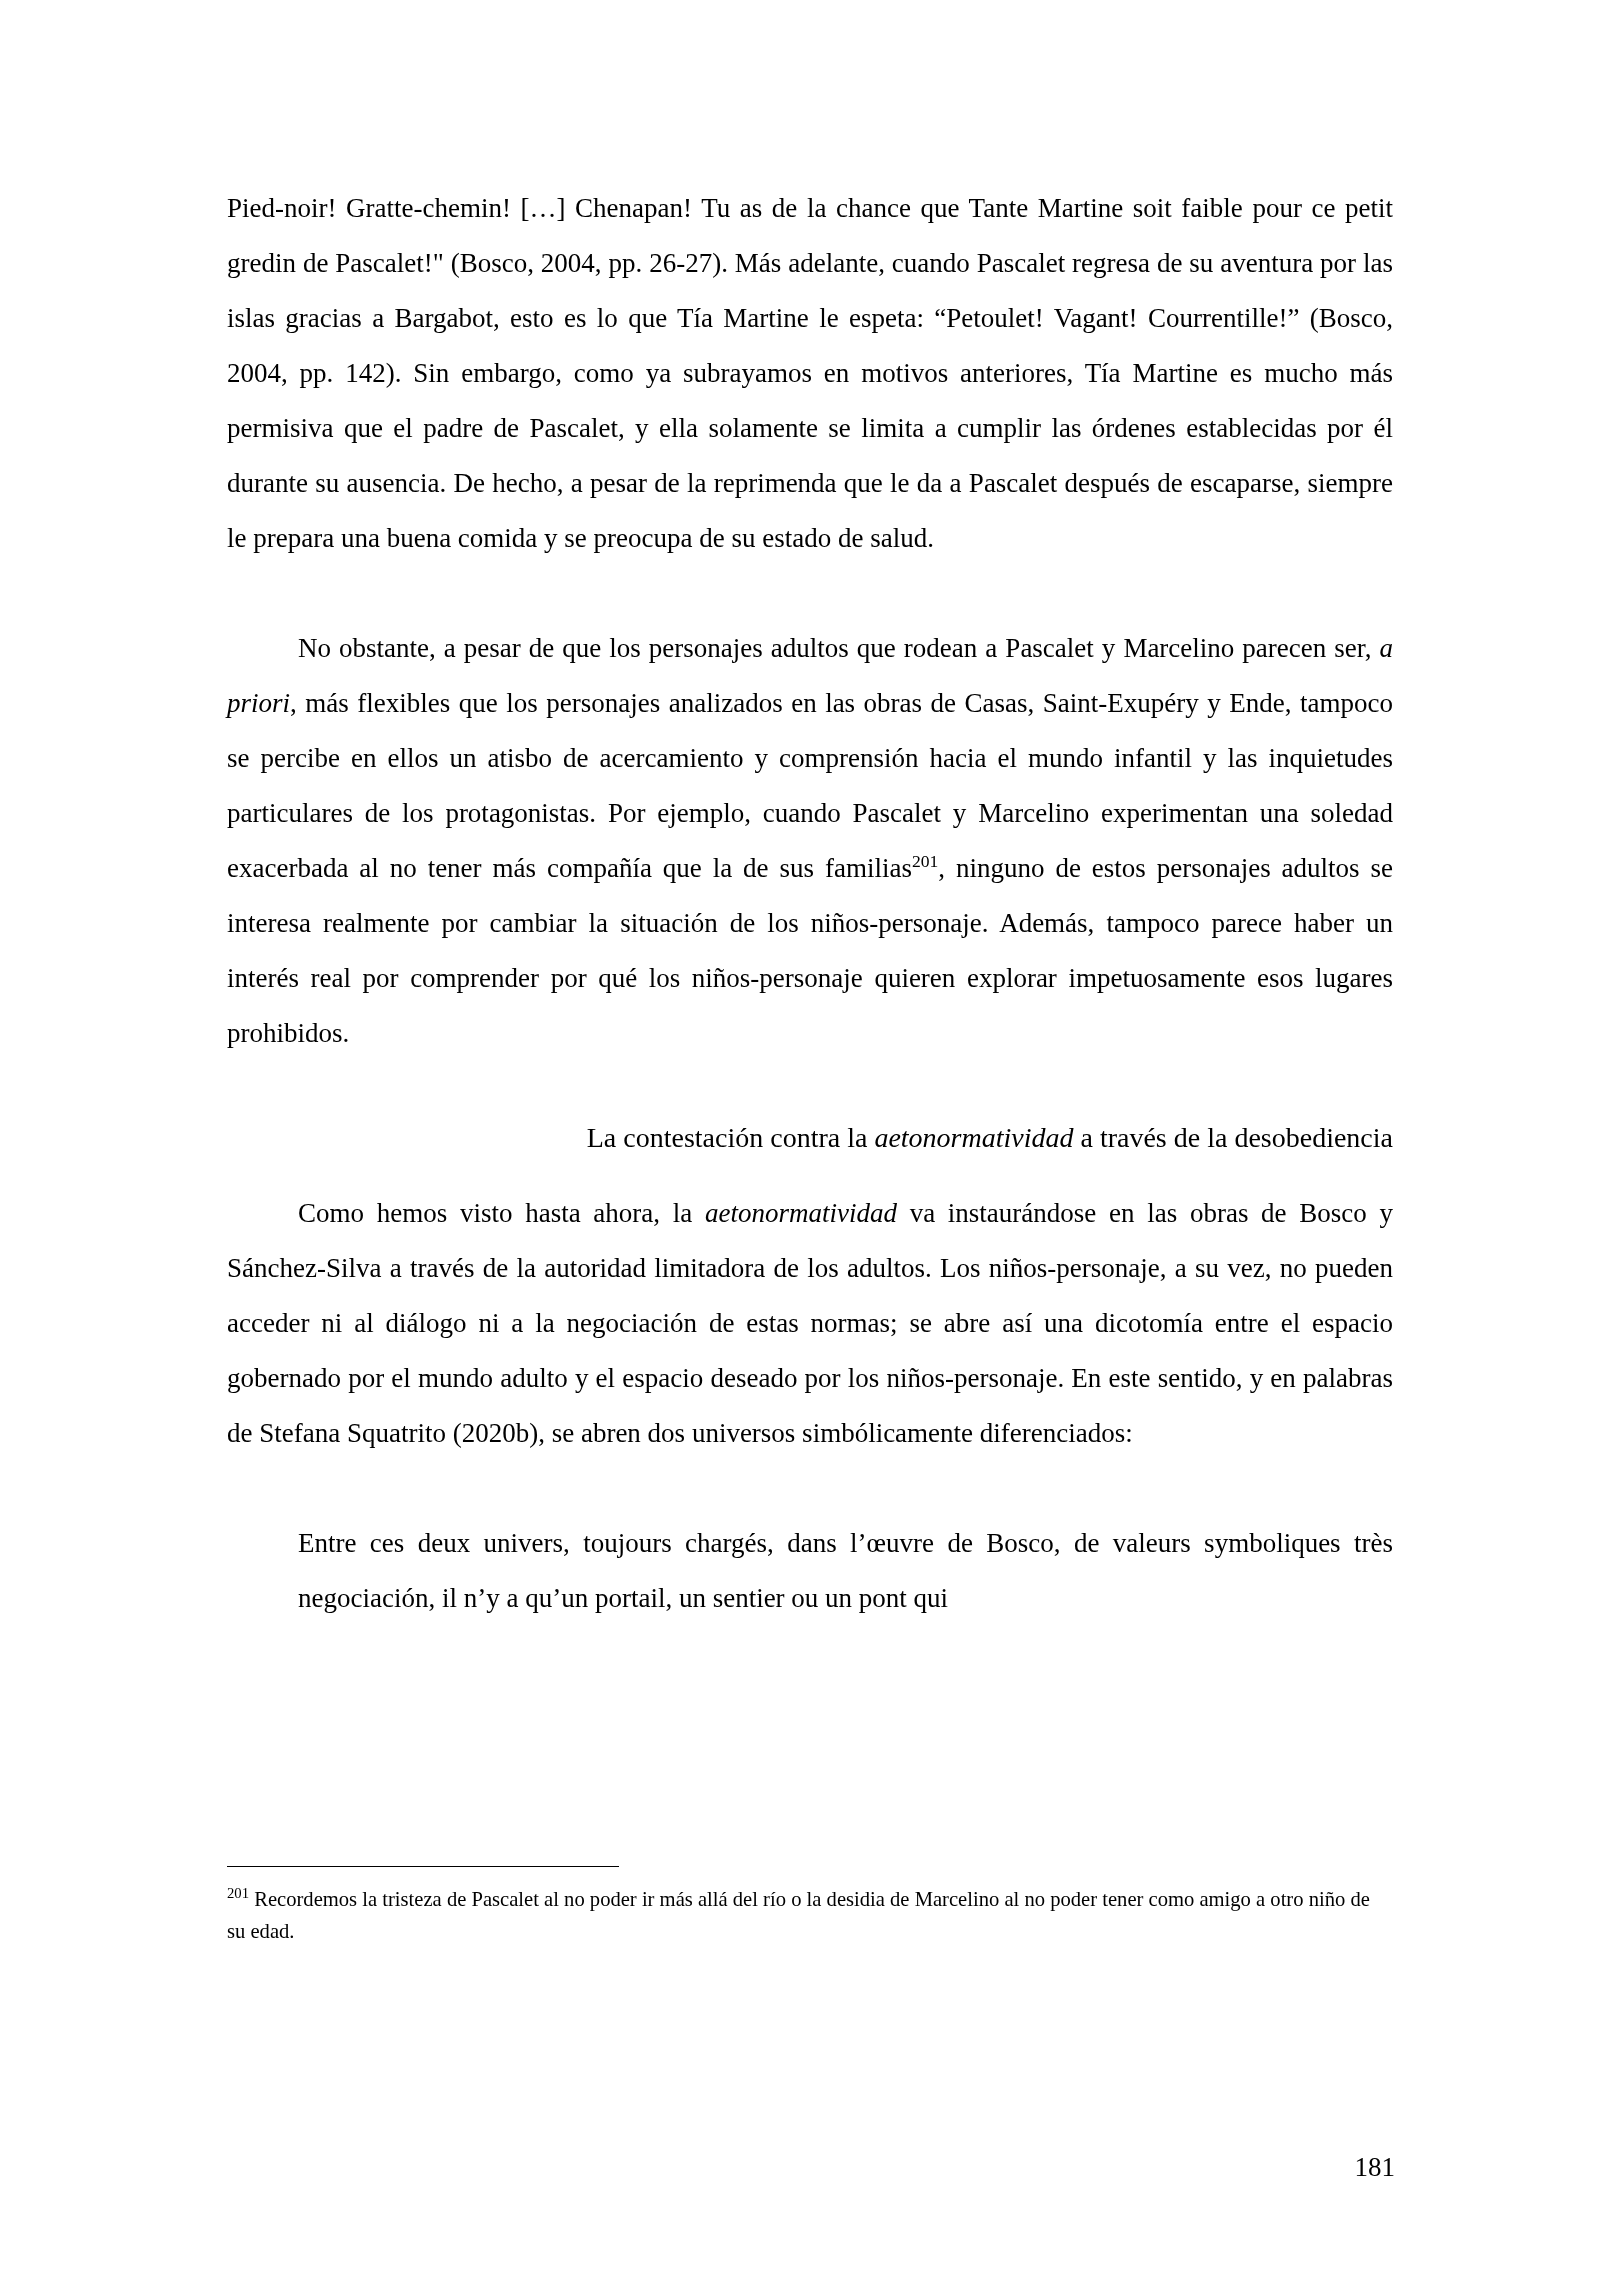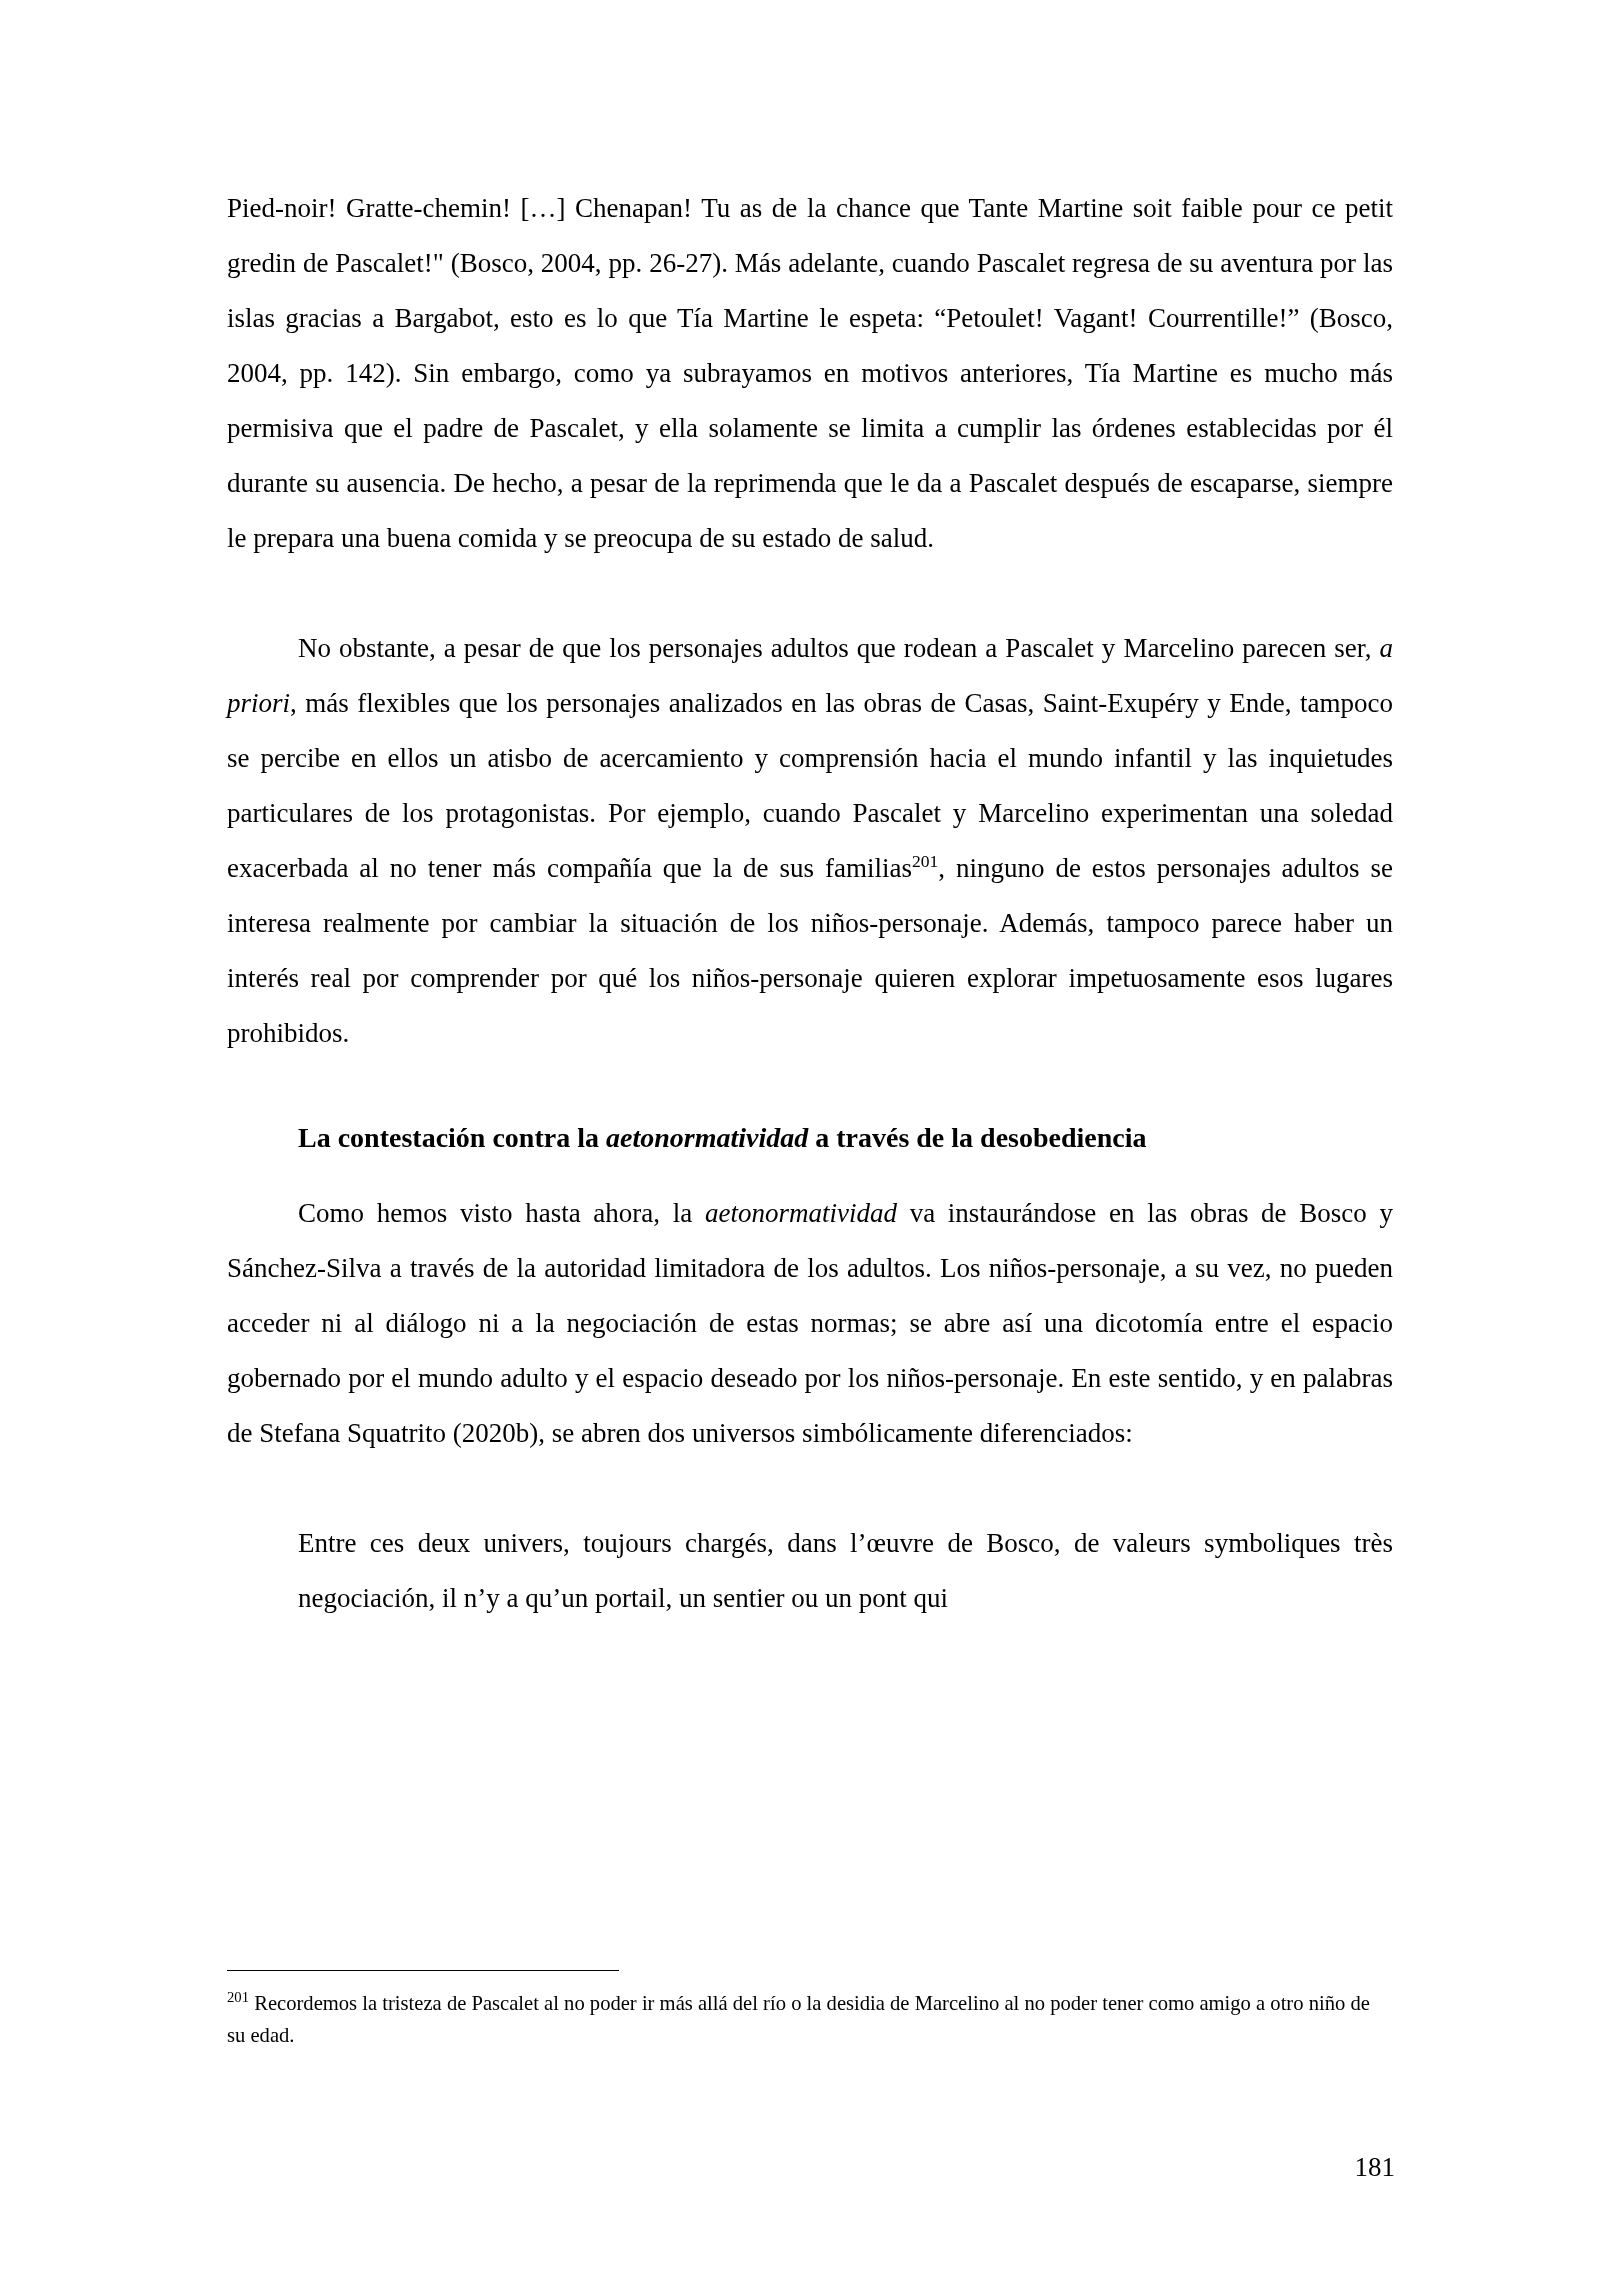--- a/index.html
+++ b/index.html
@@ -35,45 +35,45 @@
     text-indent: 0;
   }
   p.body.indent {
     text-indent: 71px;
   }
   .gap-lg { height: 55px; }
   .gap-sm { height: 27.4px; }
 
   h2.section-heading {
     font-size: 28px;
-    font-weight: bold;
+    font-weight: normal;
     line-height: 43px;
     margin: 0;
     padding-left: 71px;
-    text-align: left;
+    text-align: right;
   }
   h2.section-heading em {
     font-style: italic;
   }
   .blockquote {
     font-size: 27px;
     line-height: 55px;
     text-align: justify;
     margin: 0;
     padding-left: 71px;
   }
   sup.fn-ref {
     font-size: 17.6px;
     vertical-align: super;
     line-height: 0;
   }
   .footnote-area {
     position: absolute;
     left: 227px;
-    top: 1970px;
+    top: 1866px;
     width: 1166px;
   }
   .footnote-rule {
     width: 392px;
     height: 1px;
     background: #000000;
     border: 0;
     margin: 0 0 15.7px 0;
   }
   .footnote-text {

